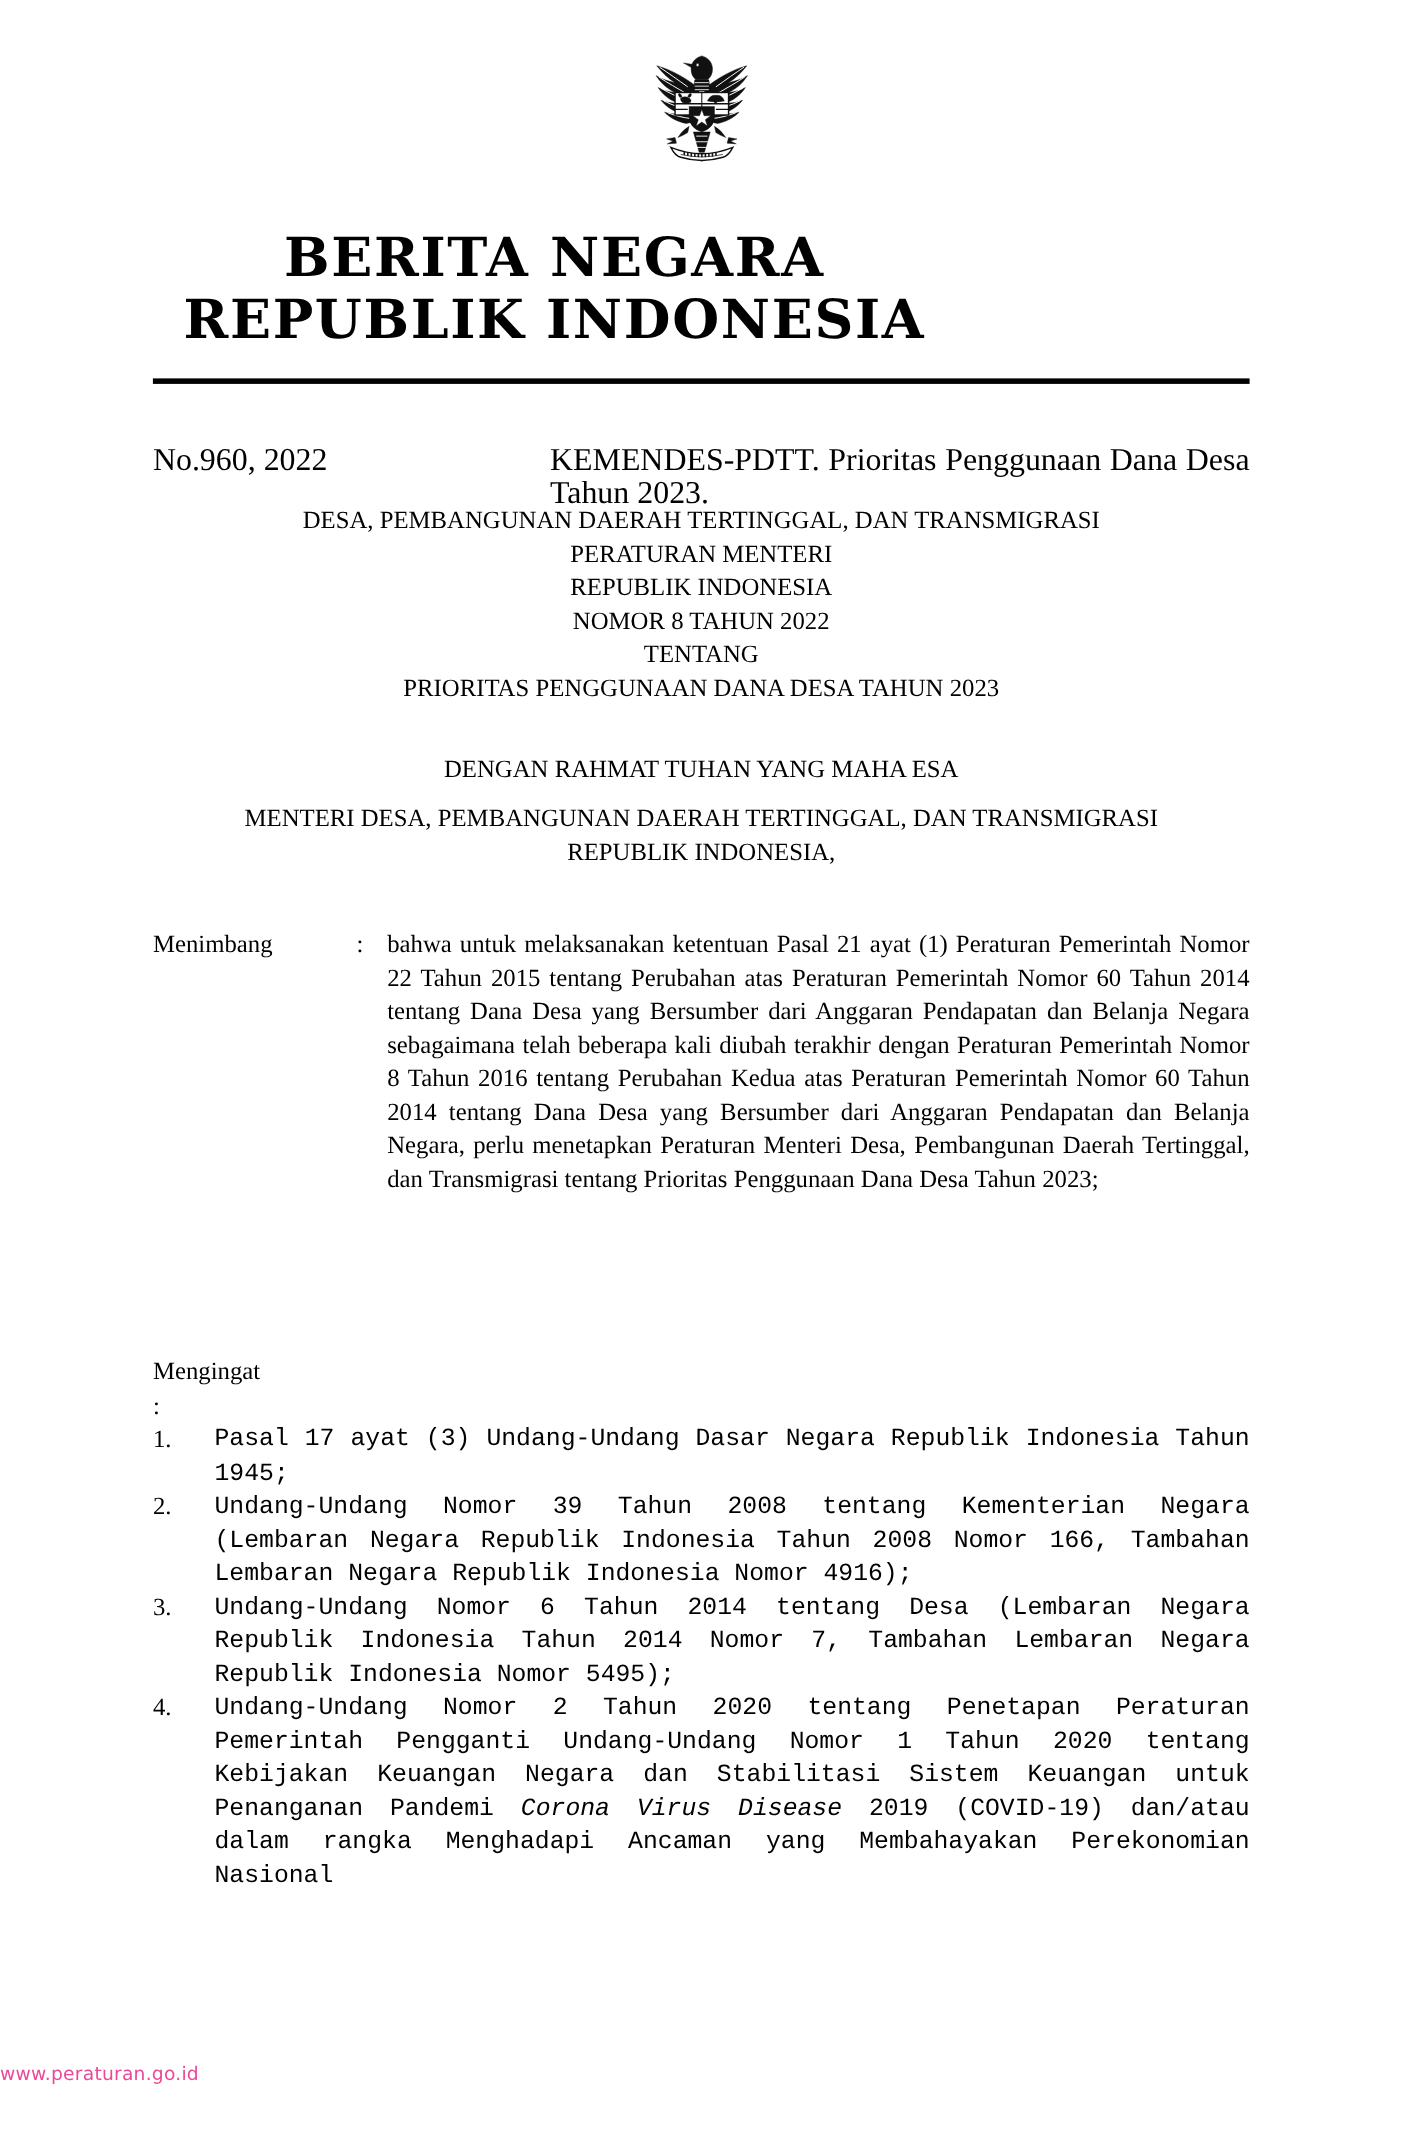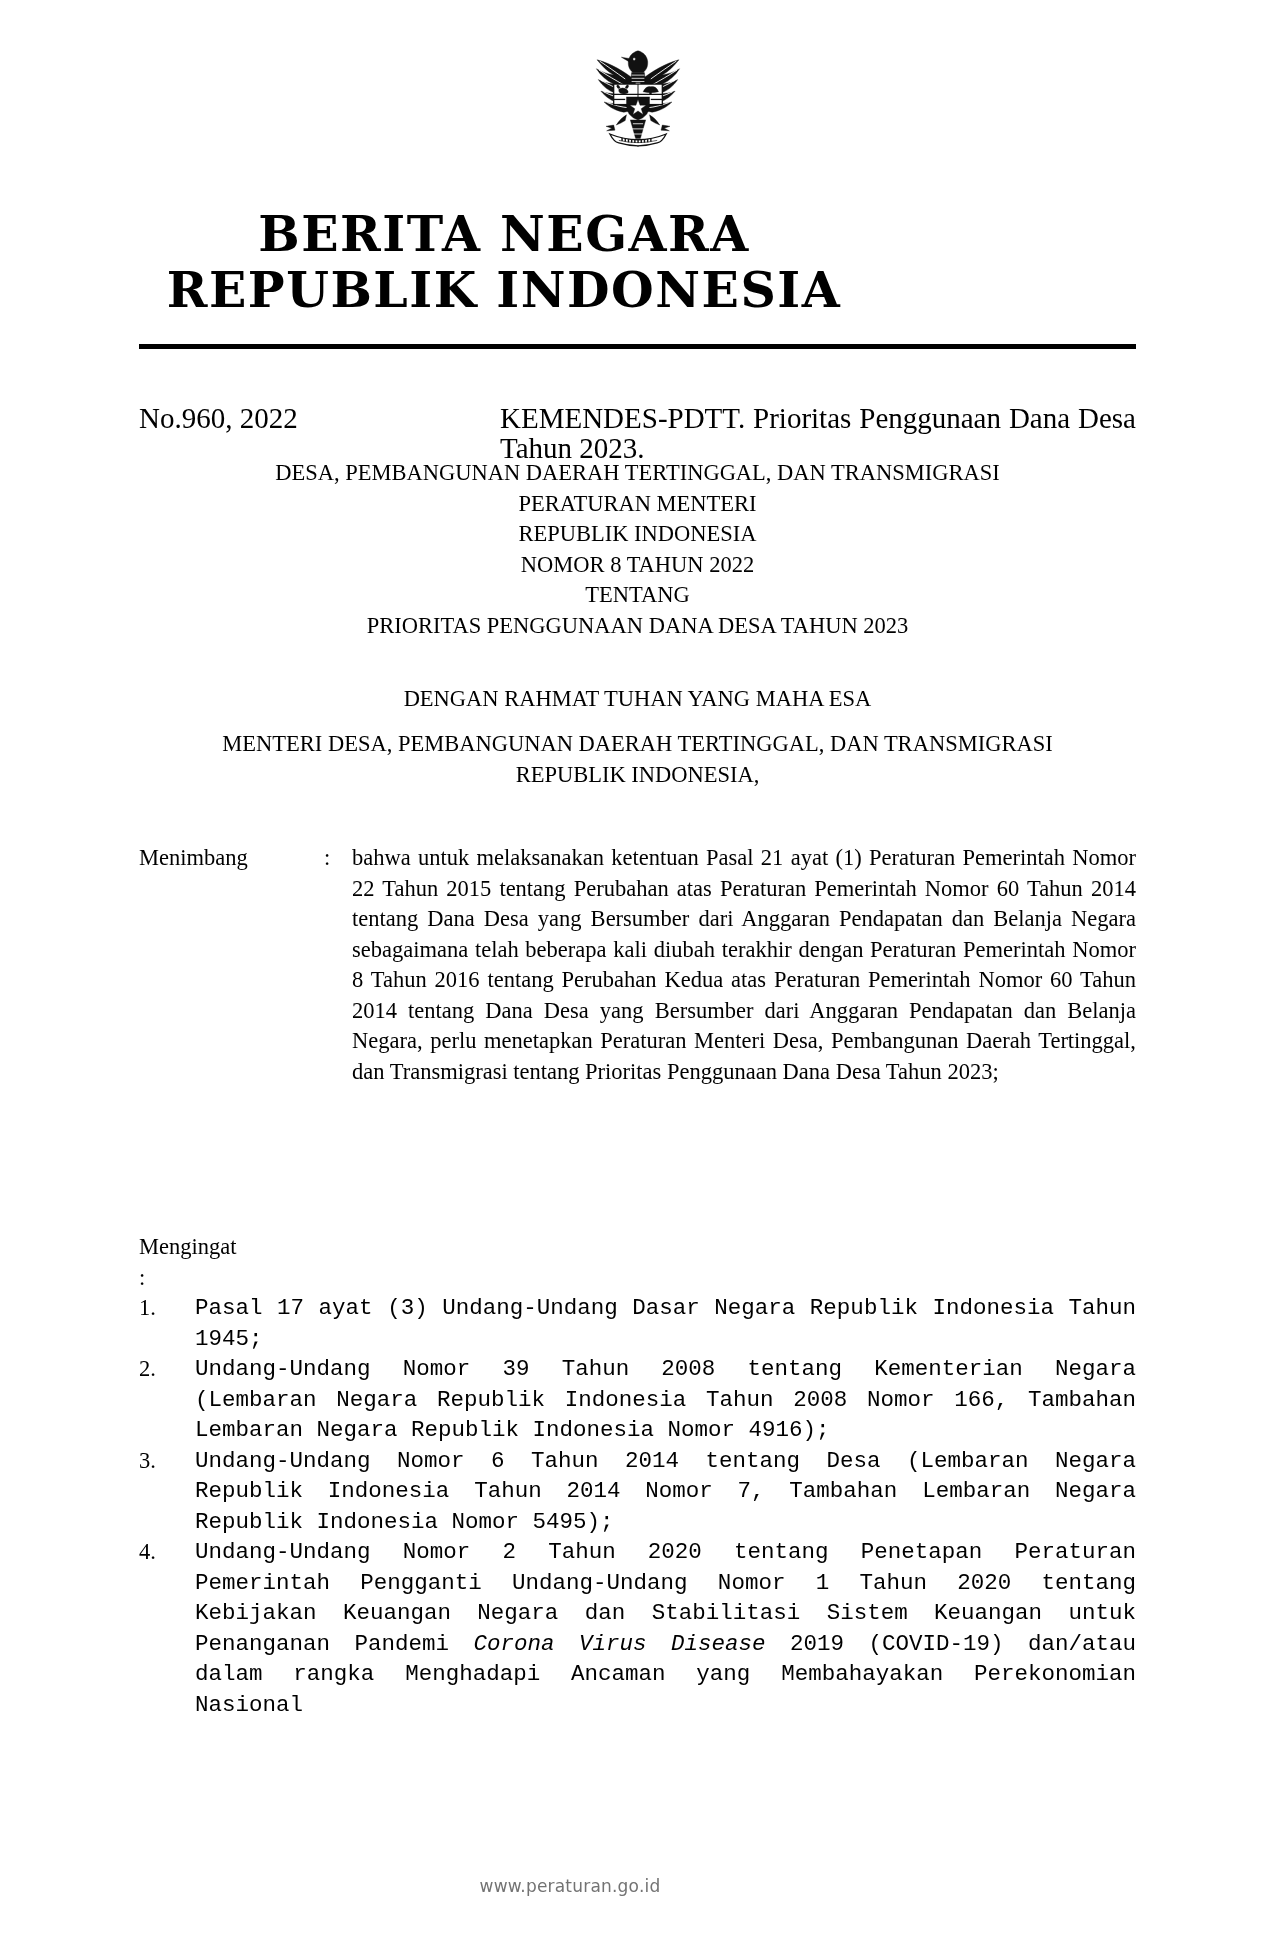--- a/index.html
+++ b/index.html
@@ -182,24 +182,24 @@
     -moz-text-align-last: left;
   }
   .ital { font-style: italic; }
 
   
   .footer {
     position: absolute;
     left: 0;
     top: 1876px;
     width: 1140px;
-    text-align: center;
+    text-align: left;
     font-family: "DejaVu Sans", "Liberation Sans", sans-serif;
     font-size: 17px;
-    color: #737373;
+    color: #ec4899;
     letter-spacing: 0.2px;
   }
 </style>
 </head>
 <body>
 
 <div class="page">
 
   <div class="emblem-wrap">
     <span class="emblem">

